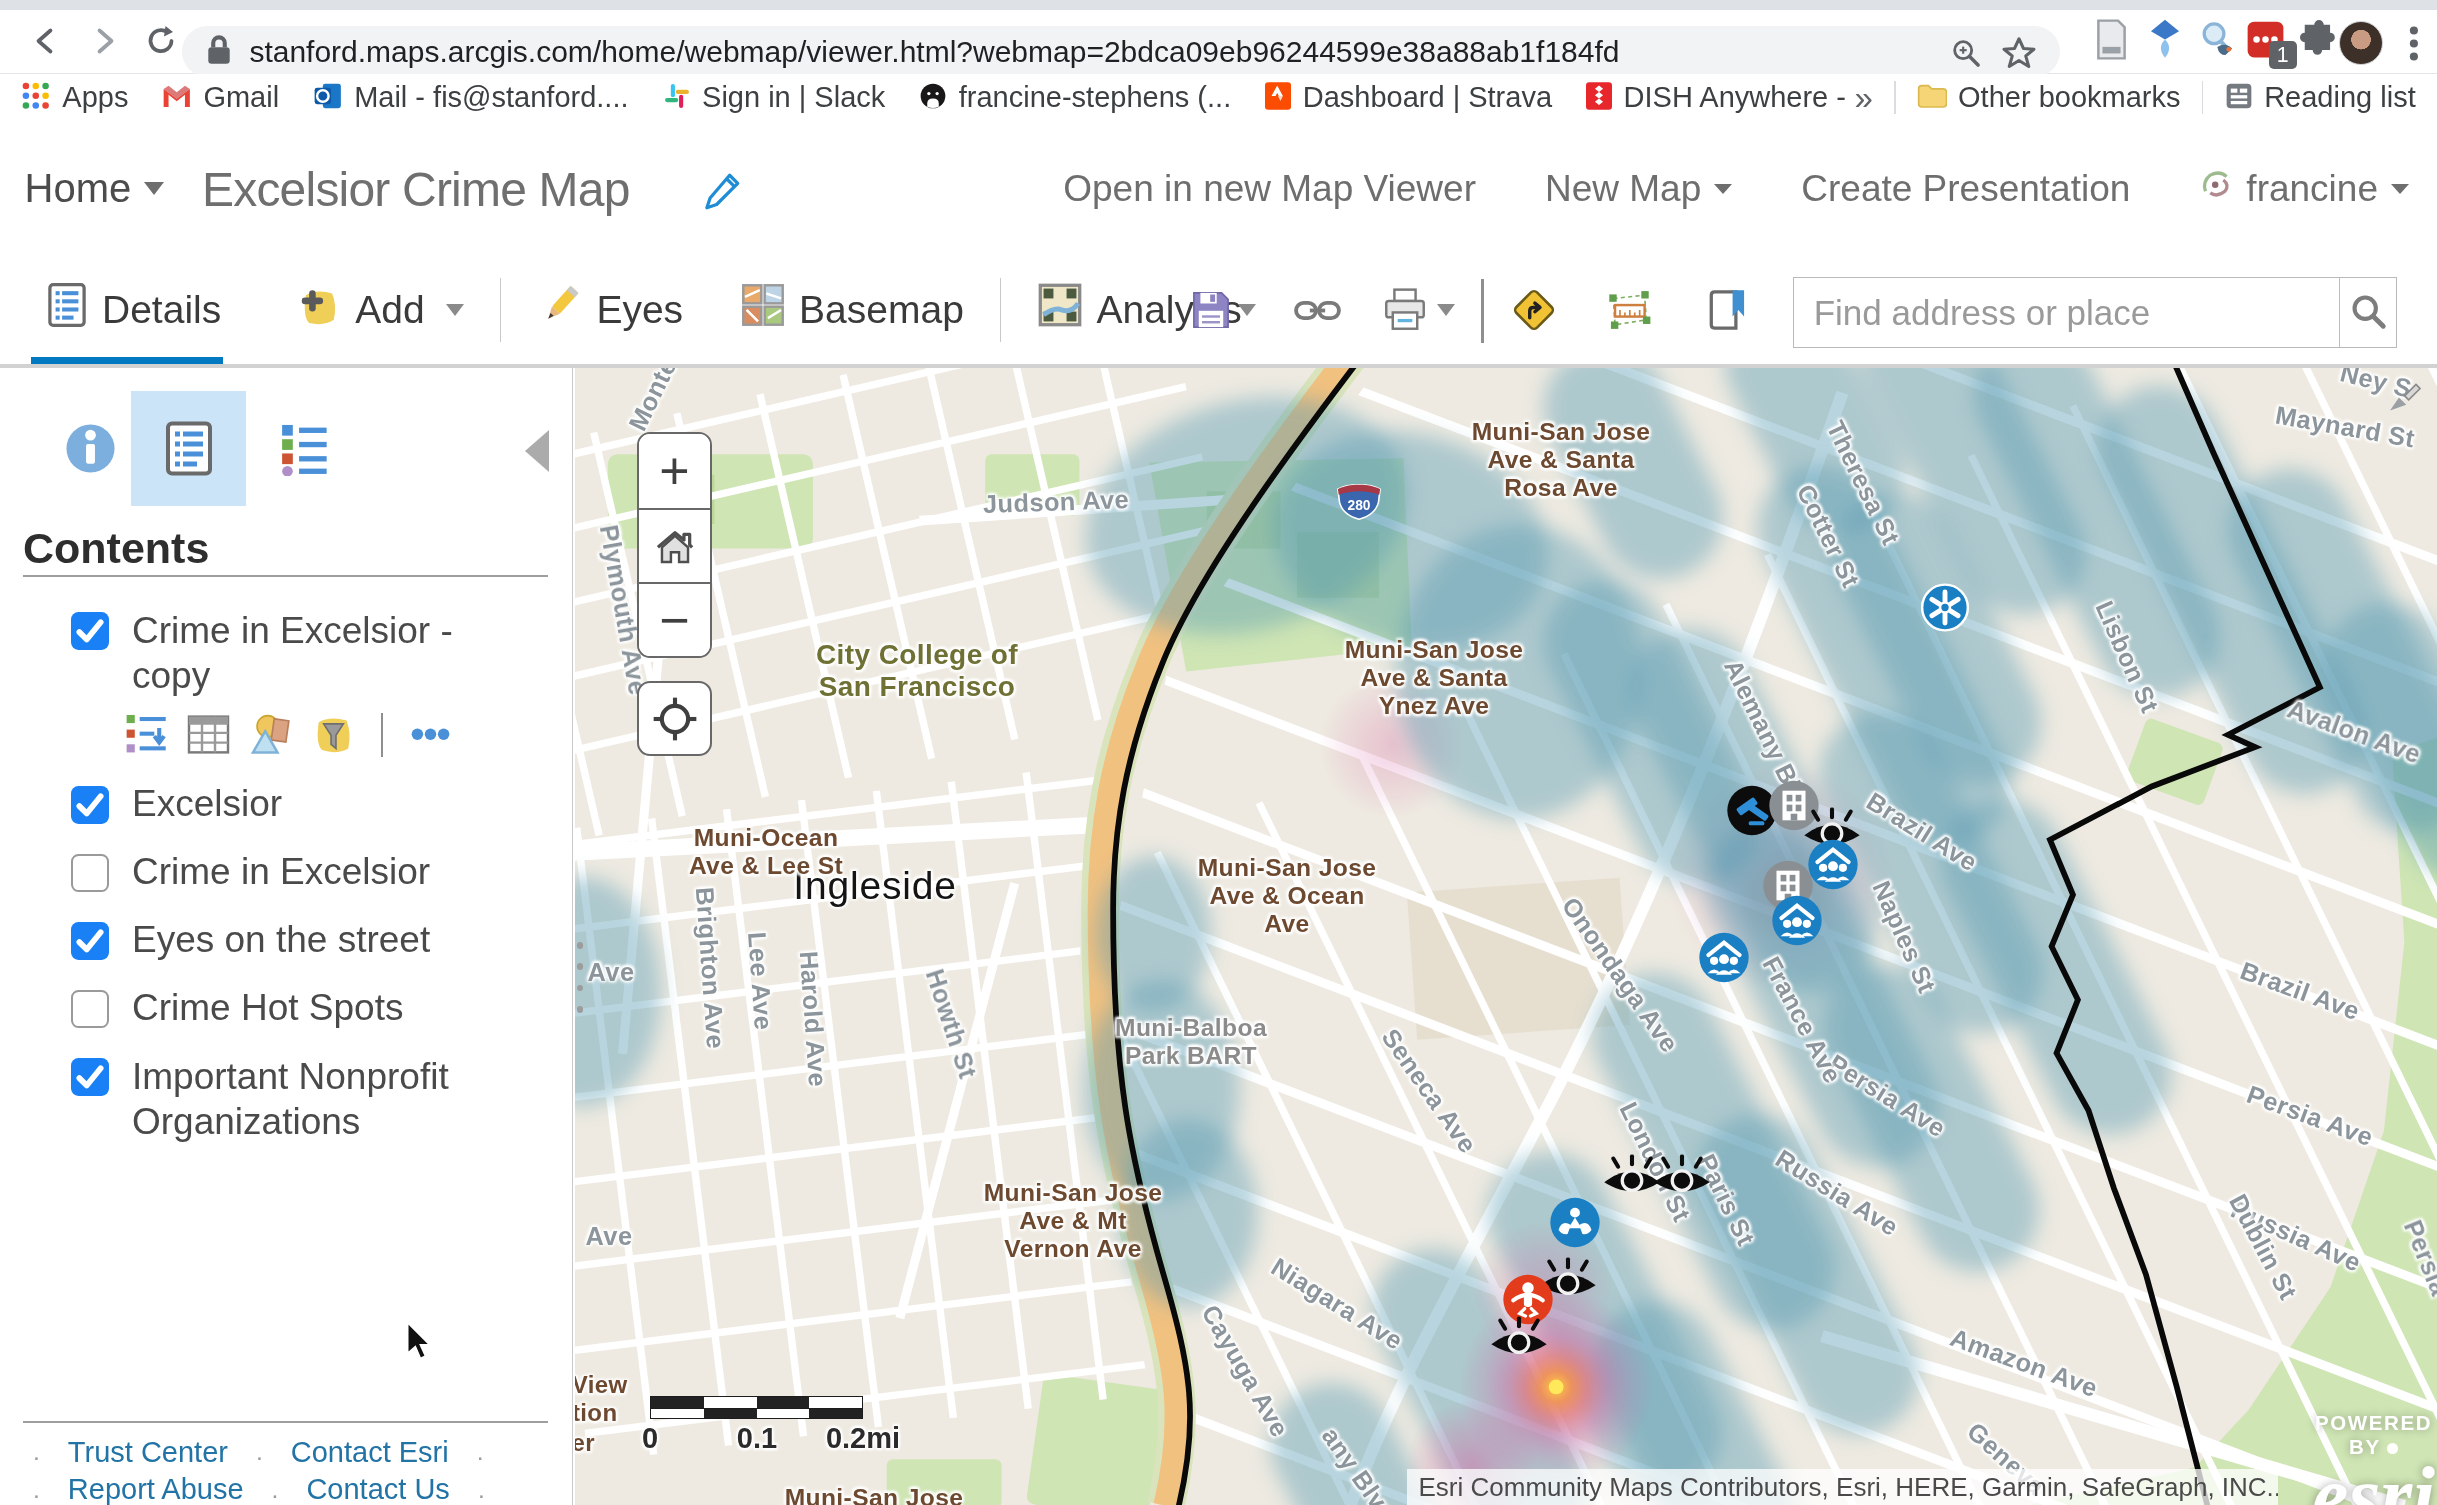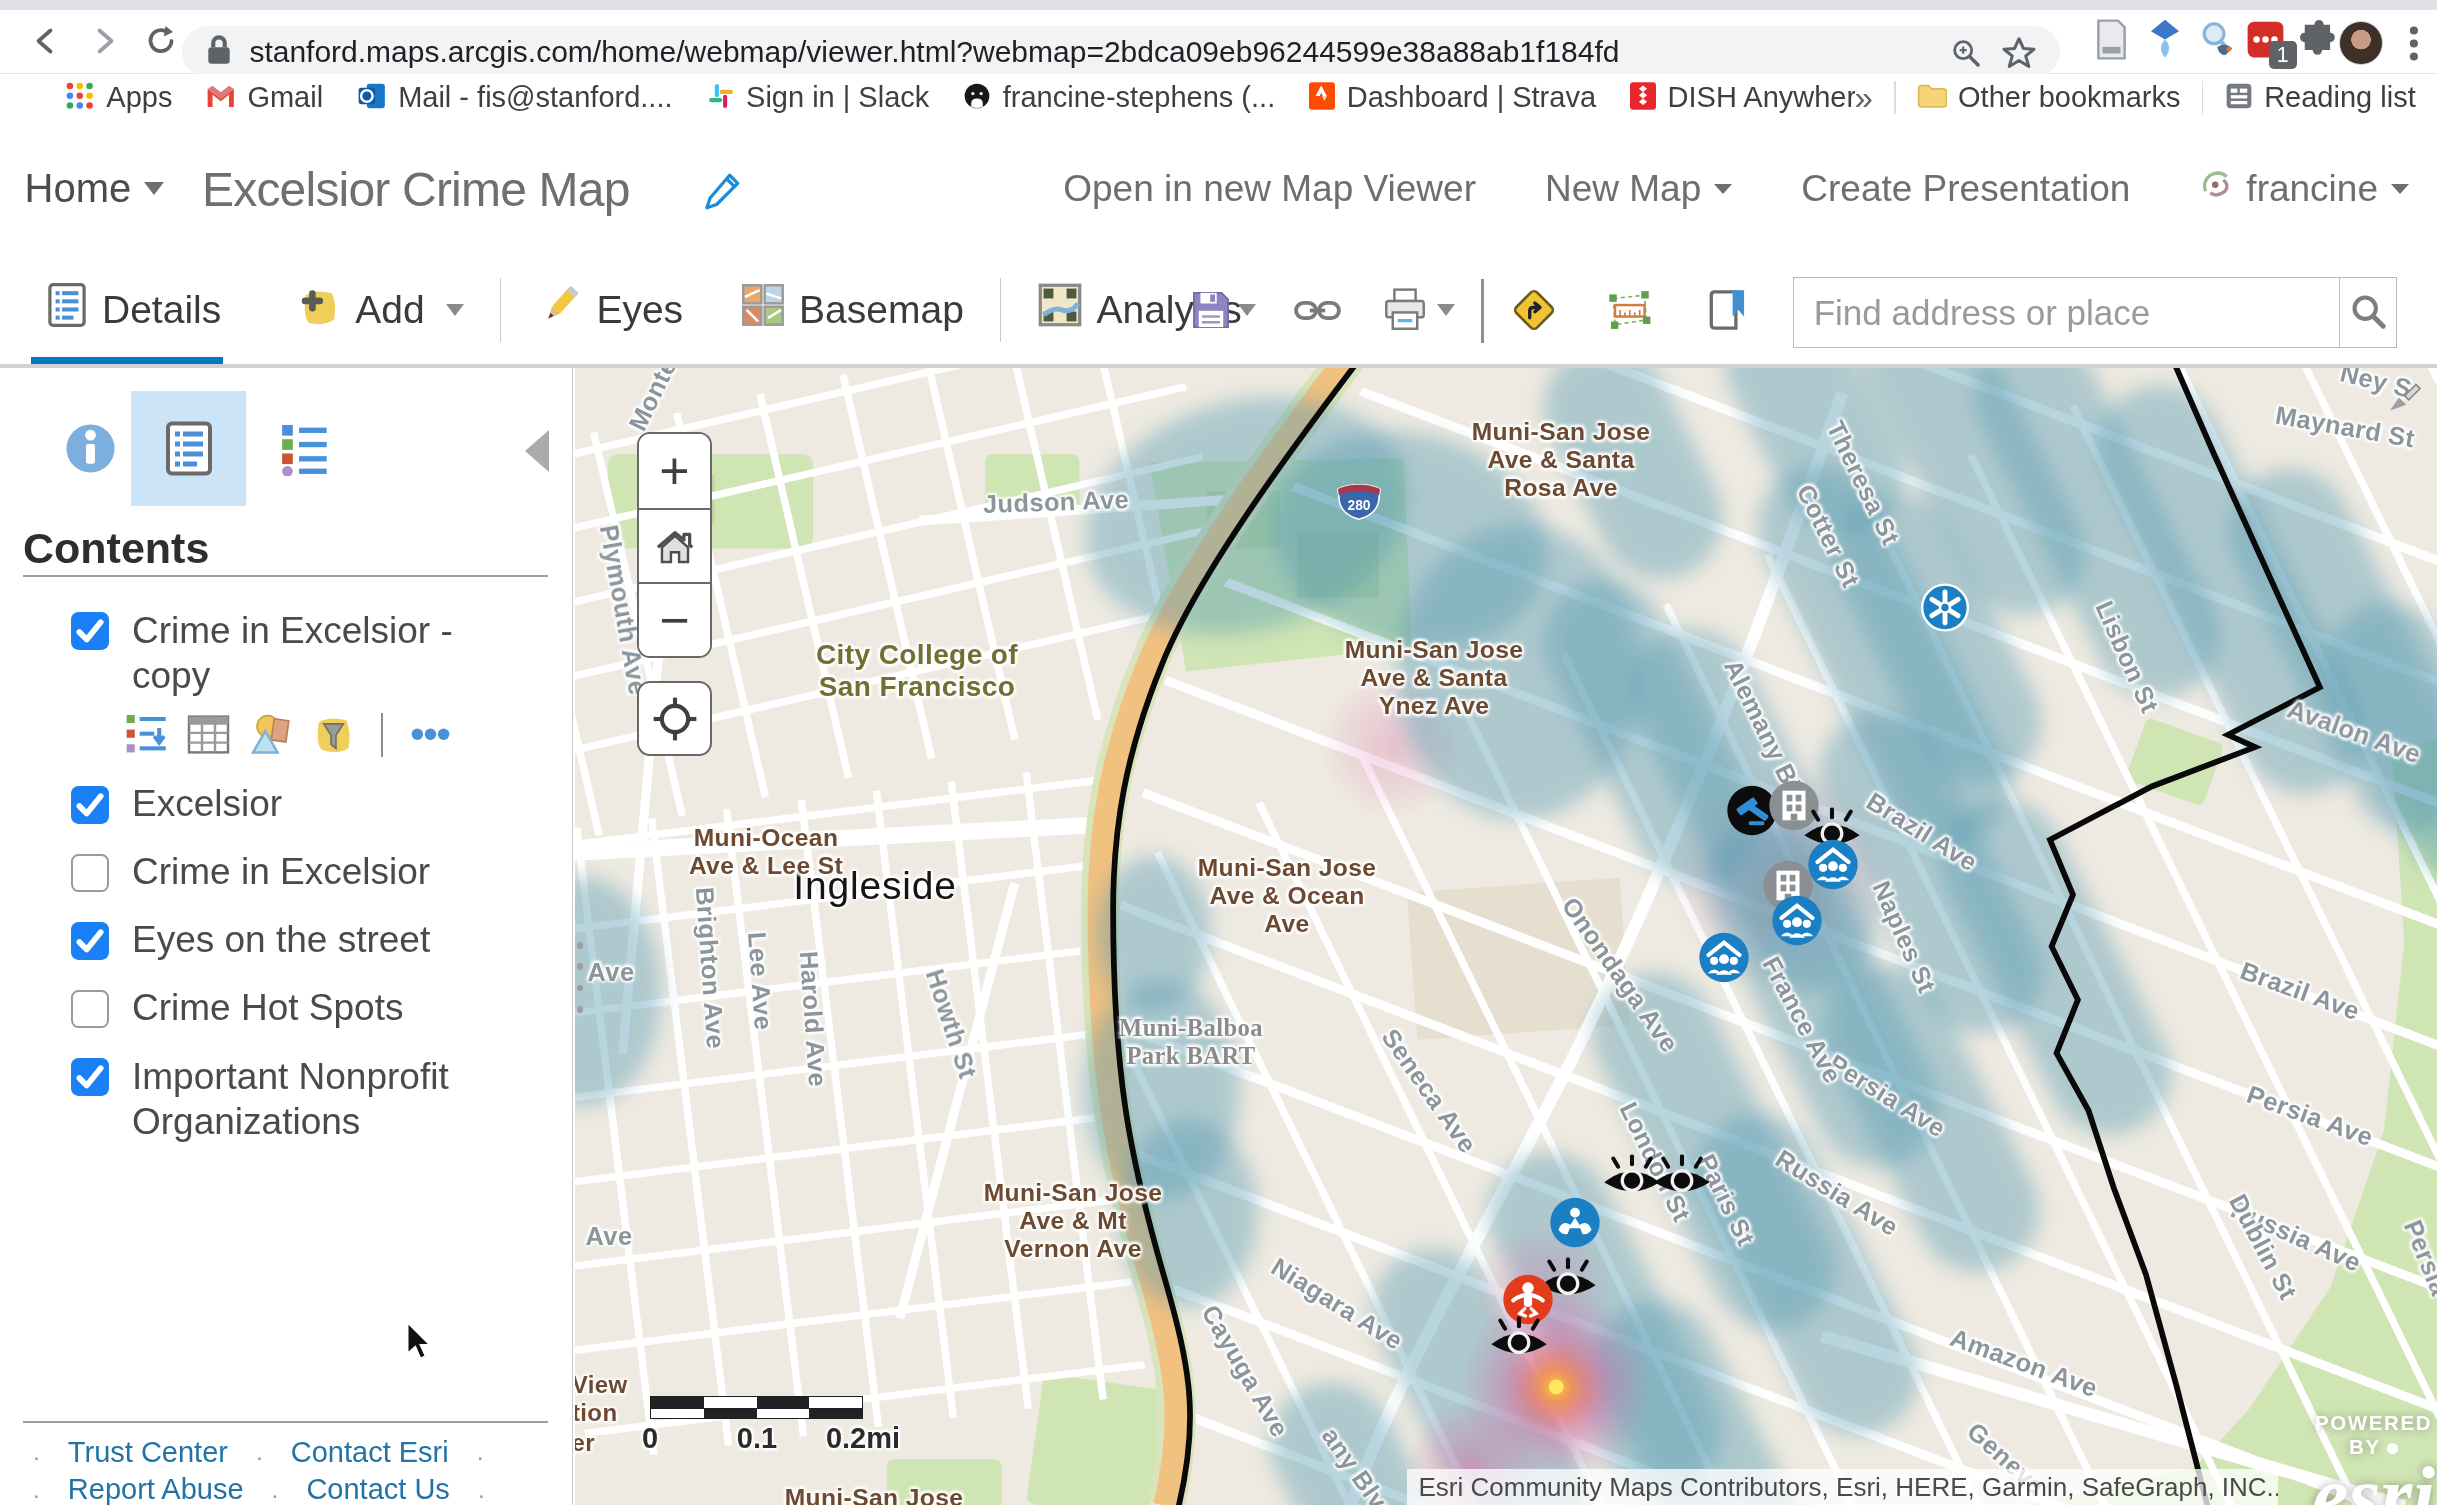--- a/index.html
+++ b/index.html
@@ -13,21 +13,21 @@
   .navbtn { position:absolute; top:6.6px; width:49px; height:49px; border-radius:50%; display:flex; align-items:center; justify-content:center; }
   #omnibox { position:absolute; left:182px; top:16.4px; width:1878px; height:51px; background:#f1f3f4; border-radius:25.4px; display:flex; align-items:center; }
   #omnibox .lock { margin-left:23px; }
   #url-text { margin-left:16.4px; font-size:30px; color:#202124; white-space:nowrap; overflow:hidden; }
   .omni-right { position:absolute; top:7.4px; width:39px; height:39px; display:flex; align-items:center; justify-content:center; }
   .ext { position:absolute; top:8.2px; width:43px; height:43px; display:flex; align-items:center; justify-content:center; }
   #lp-badge { position:absolute; left:24.6px; top:23px; background:#5f6368; color:#fff; font-size:21.3px; padding:1.6px 8.2px; border-radius:4.9px; }
   #avatar { position:absolute; left:2339px; top:11.5px; width:44px; height:44px; border-radius:50%; background:radial-gradient(circle at 50% 42%, #c99b82 0 30%, #3d3029 31% 100%); border:0.8px solid #caccce; }
   #kebab { position:absolute; left:2397px; top:11.5px; width:33px; height:44px; display:flex; align-items:center; justify-content:center; }
 
-  #bookmarksbar { position:absolute; left:0; top:74px; width:100%; height:48px; background:#fff; border-bottom:0.8px solid #e8eaed; display:flex; align-items:center;padding-left:44px; }
+  #bookmarksbar { position:absolute; left:0; top:74px; width:100%; height:48px; background:#fff; border-bottom:0.8px solid #e8eaed; display:flex; align-items:center; }
   #bm-left { display:flex; align-items:center; gap:34px; padding-left:21.3px; flex:1; overflow:hidden; white-space:nowrap; }
   .bm-item { display:flex; align-items:center; gap:11.5px; }
   .bm-label { font-size:29px; color:#3c4043; }
   #bm-right { display:flex; align-items:center; gap:21.3px; padding-right:21.3px; }
   .bm-sep { width:1.6px; height:33px; background:#dadce0; }
   .chev { font-size:33px; color:#5f6368; }
 
   
   #appheader { position:absolute; left:0; top:121px; width:100%; height:135px; background:#fff; }
   #home-wrap { position:absolute; left:24.6px; top:0; height:100%; display:flex; align-items:center; gap:13px; }
@@ -75,21 +75,21 @@
   .fdot { color:#9a9a9a; font-size:24.6px; }
   #cursor { position:absolute; left:404px; top:953px; }
 
   
   #map { position:absolute; left:575px; top:368px; width:1863px; height:1138px; background:#eeeae1; overflow:hidden; }
   #basemap { position:absolute; inset:0; }
   #basemap svg { display:block; }
   .mlbl { position:absolute; font-weight:bold; white-space:nowrap; color:#8b959b; font-size:25.4px; letter-spacing:0.4px; text-align:center; line-height:1.14;
           text-shadow:-1.6px -1.6px 2.5px #fff,1.6px -1.6px 2.5px #fff,-1.6px 1.6px 2.5px #fff,1.6px 1.6px 2.5px #fff,0 0 5.7px #fff; }
   .mlbl.muni { color:#6d4930; font-size:24.6px; }
-  .mlbl.bart { color:#8b8b8b; font-size:24.6px;font-family:Liberation Serif, serif; }
+  .mlbl.bart { color:#8b8b8b; font-size:24.6px; }
   .mlbl.place { color:#141414; font-size:39px; font-weight:500; letter-spacing:0.8px; }
   .mlbl.college { color:#6e7034; font-size:28px; }
   .mlbl.frag { color:#6d4930; font-size:24px; }
   .micon { position:absolute; }
   
   #zoompanel { position:absolute; left:62px; top:64px; width:75px; background:#fff; border:2.5px solid #686868; border-radius:13px; overflow:hidden; }
   .zbtn { width:100%; height:74px; display:flex; align-items:center; justify-content:center; font-size:52px; color:#3f3f3f; background:#fff; }
   .zbtn + .zbtn { border-top:2.5px solid #686868; }
   #locatebtn { position:absolute; left:62px; top:313px; width:75px; height:75px; background:#fff; border:2.5px solid #686868; border-radius:13px; display:flex; align-items:center; justify-content:center; }
   #dragdots { position:absolute; left:1.6px; top:574px; display:flex; flex-direction:column; gap:14.8px; }

